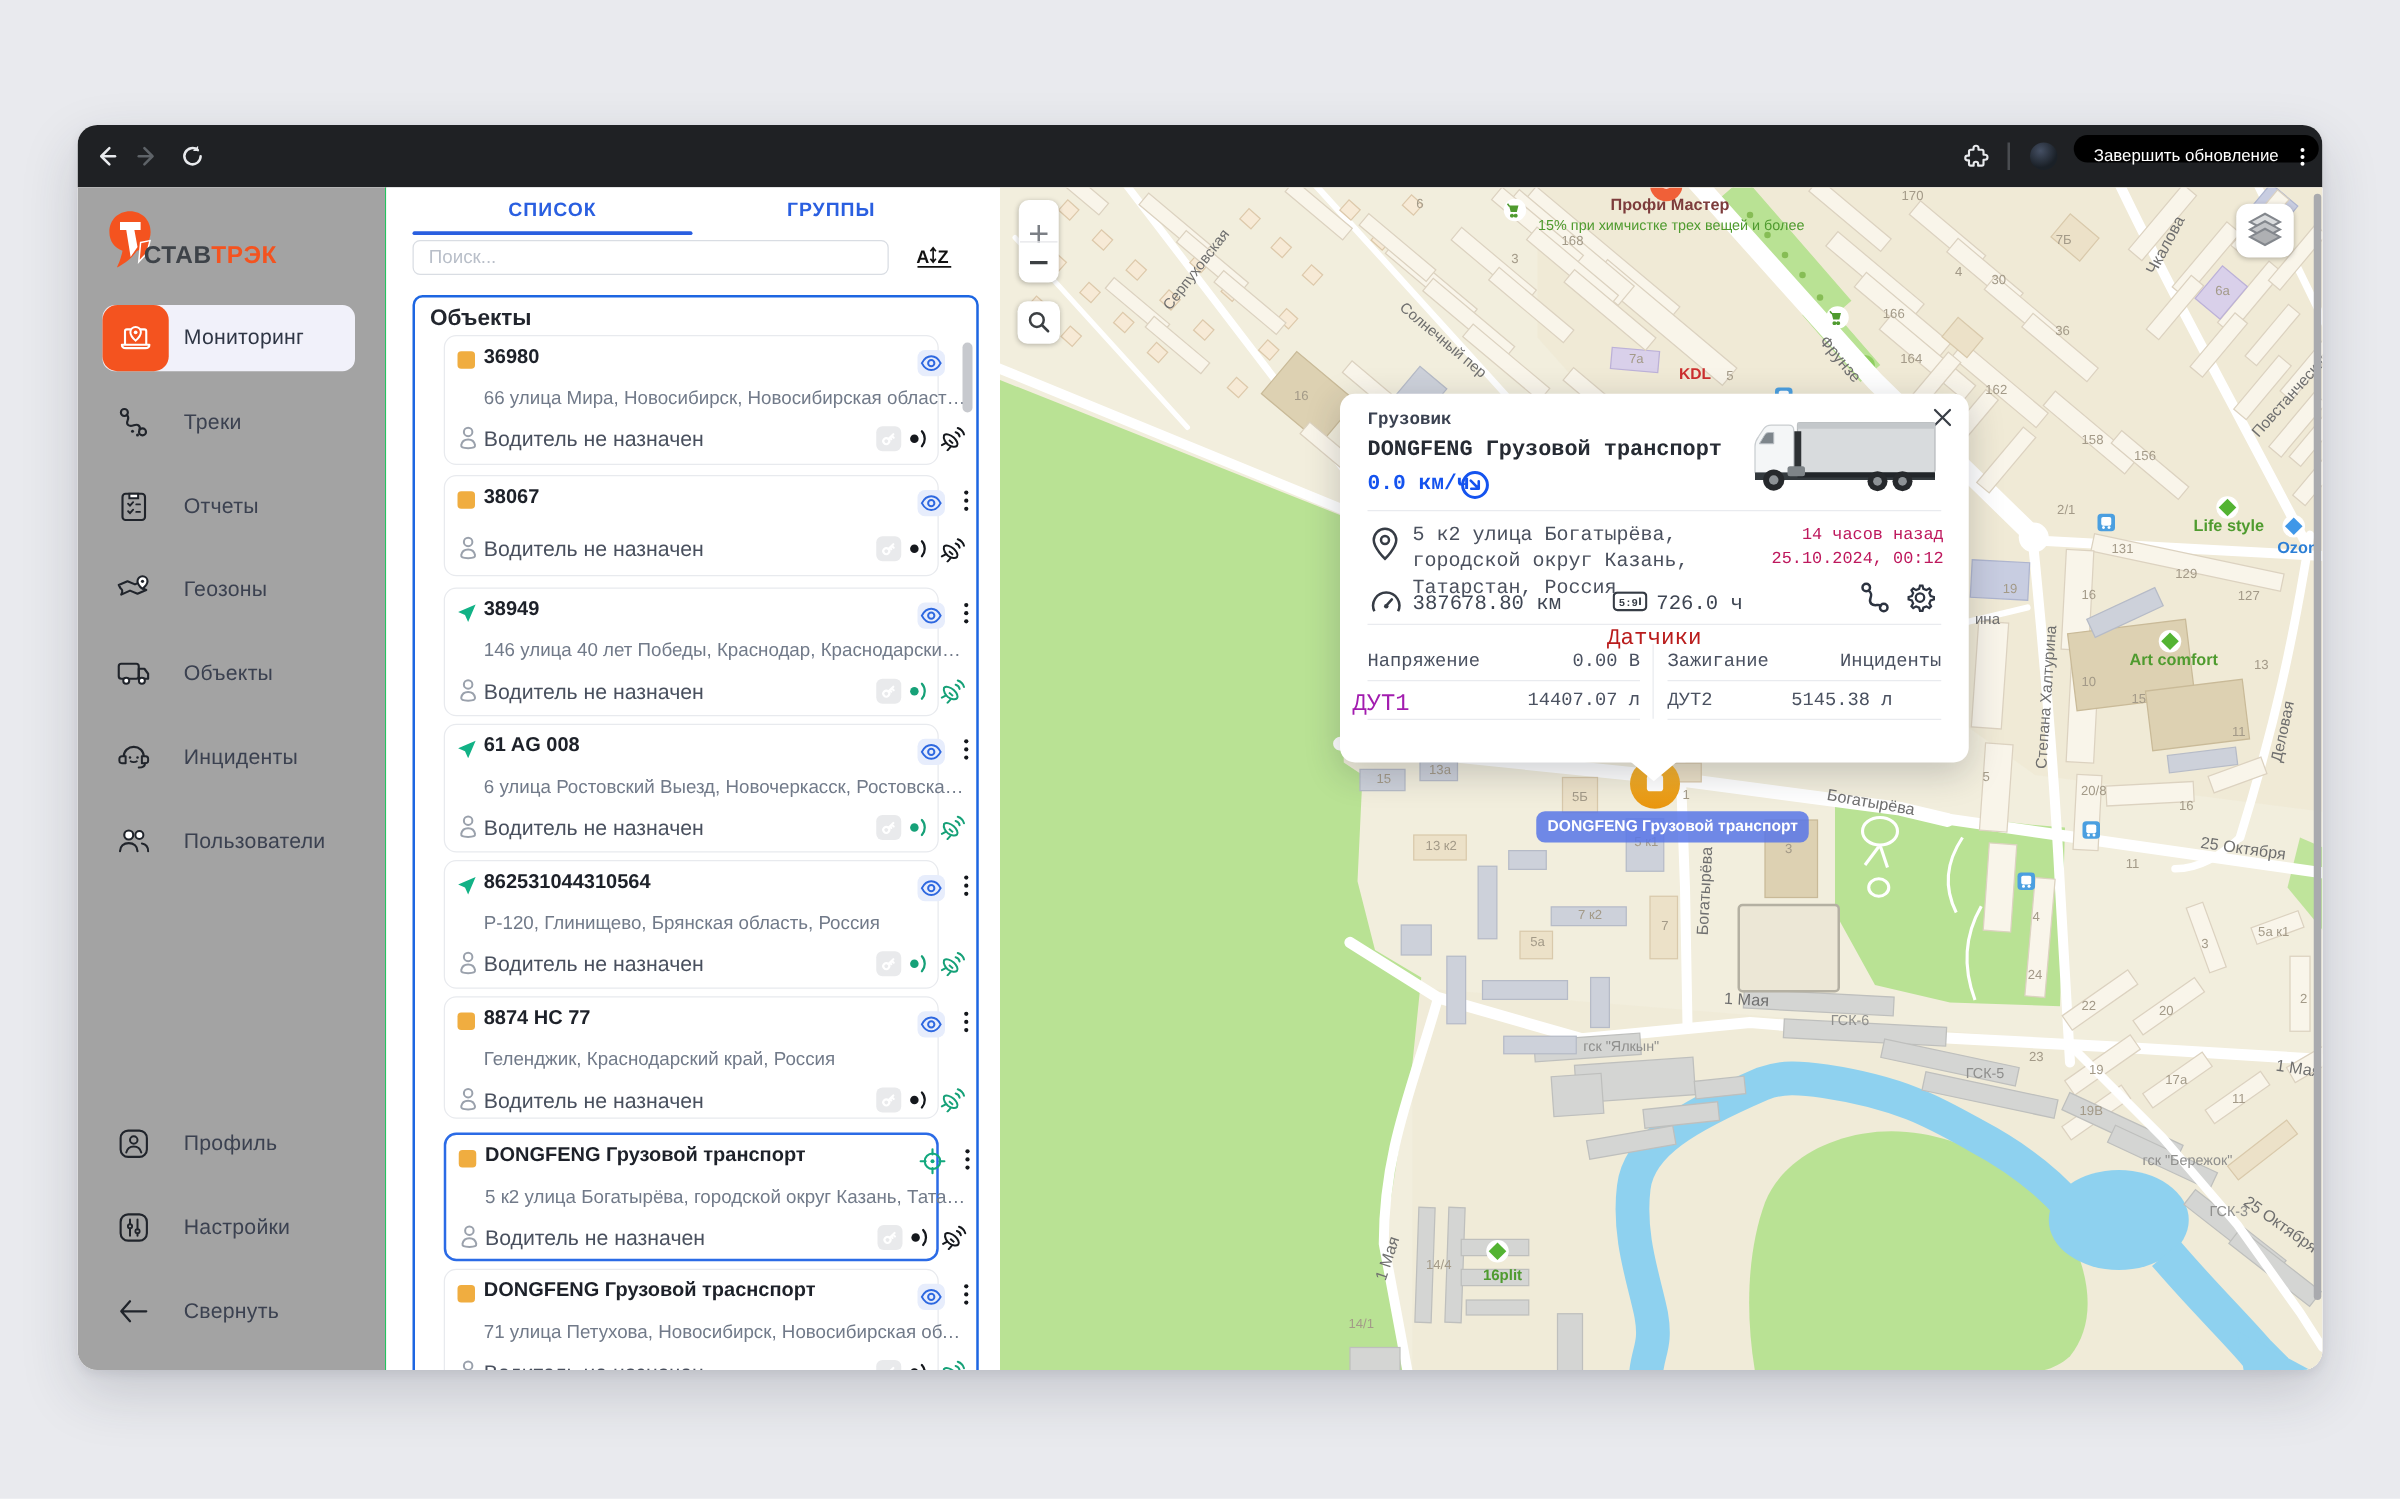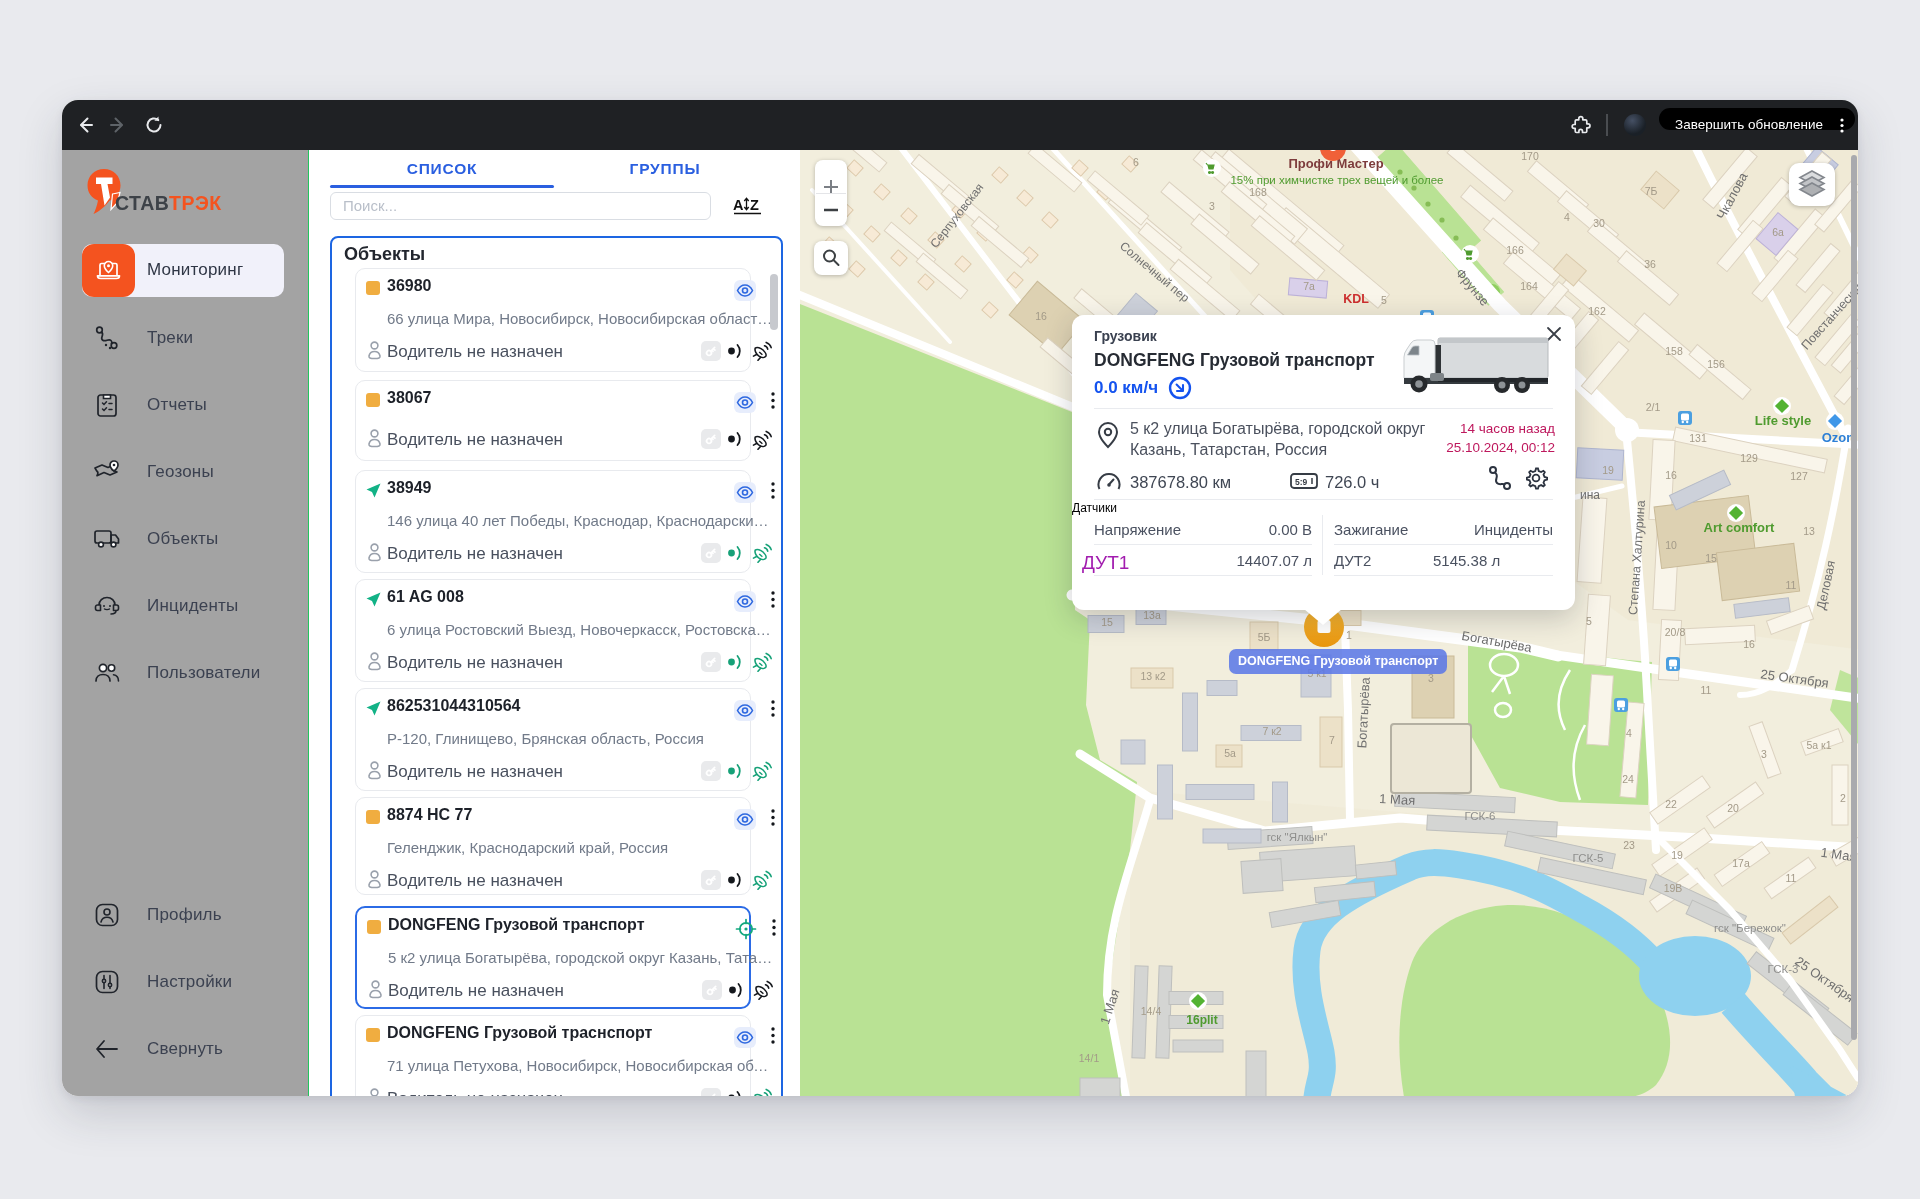--- a/index.html
+++ b/index.html
@@ -40,21 +40,21 @@
   .caddr { position:absolute; left:31px; top:41px; width:388px; font-size:15px; color:#717a89; white-space:nowrap; overflow:hidden; text-overflow:ellipsis; }
   .cdrv { position:absolute; left:31px; font-size:17px; color:#49505e; }
   .eyebtn { position:absolute; left:378px; top:11px; width:22px; height:21px; background:#e7edfc; border-radius:6px; }
   .dots { position:absolute; left:409px; top:10px; width:16px; height:20px; }
   .keytile { position:absolute; left:345px; width:20px; height:20px; background:#e9eaec; border-radius:5px; }
   
   .map { position:absolute; left:738px; top:0; width:1058px; height:946px; background:#f2eede; overflow:hidden; }
   .mapsvg { position:absolute; left:0; top:0; }
   
   .pop { position:absolute; left:272px; top:165px; width:503px; height:295px; background:#fff; border-radius:12px;
-         box-shadow:0 8px 28px rgba(30,35,50,.22); }
+         box-shadow:0 8px 28px rgba(30,35,50,.22);font-family:Liberation Mono, monospace; }
   .pop .tail { position:absolute; left:232px; top:294px; width:0; height:0; border-left:19px solid transparent;
                border-right:19px solid transparent; border-top:16px solid #fff; }
   .mlbl { position:absolute; left:429px; top:499px; height:25px; background:rgba(88,118,232,.85); border-radius:7px;
           color:#fff; font-size:12.5px; font-weight:bold; line-height:25px; padding:0 9px; white-space:nowrap; }
   .ctl { position:absolute; background:#fff; border-radius:8px; box-shadow:0 1px 4px rgba(0,0,0,.25); }
   .vscroll { position:absolute; left:1789px; top:5px; width:6px; height:885px; background:#a9aaae; border-radius:3px; }
   .cscroll { position:absolute; left:461px; top:124px; width:8px; height:56px; background:#c7c9ce; border-radius:4px; }
 </style>
 </head>
 <body>
@@ -866,21 +866,21 @@
         <svg style="position:absolute;left:415px;top:150px" width="26" height="26" viewBox="0 0 26 26">
             <circle cx="6" cy="5" r="3" fill="none" stroke="#2c3340" stroke-width="2"></circle>
             <circle cx="20" cy="21" r="3" fill="none" stroke="#2c3340" stroke-width="2"></circle>
             <path d="M8 7.5 c5 4 -1.5 7 2 10.5 c2.5 2.5 5.5 0 7.5 1.5" fill="none" stroke="#2c3340" stroke-width="2" stroke-linecap="round"></path>
           </svg>
         <svg style="position:absolute;left:451px;top:150px" width="26" height="26" viewBox="0 0 26 26">
             <path d="M13 3.5 l2 0 .7 2.6 2.4 1 2.3-1.3 1.4 1.4 -1.3 2.3 1 2.4 2.6.7 0 2 -2.6.7 -1 2.4 1.3 2.3 -1.4 1.4 -2.3-1.3 -2.4 1 -.7 2.6 -2 0 -.7-2.6 -2.4-1 -2.3 1.3 -1.4-1.4 1.3-2.3 -1-2.4 -2.6-.7 0-2 2.6-.7 1-2.4 -1.3-2.3 1.4-1.4 2.3 1.3 2.4-1 z" fill="none" stroke="#2c3340" stroke-width="1.8"></path>
             <circle cx="13" cy="13" r="3.4" fill="none" stroke="#2c3340" stroke-width="1.8"></circle>
           </svg>
         <div style="position:absolute;left:22px;top:184px;width:459px;height:1px;background:#e9ebef"></div>
-        <div style="position:absolute;left:0;top:186px;width:100%;text-align:left;font-size:12px;color:#000000">Датчики</div>
+        <div style="position:absolute;left:0;top:186px;width:100%;text-align:center;font-size:18px;color:#b91c1c">Датчики</div>
         <div style="position:absolute;left:250px;top:200px;width:1px;height:60px;background:#e9ebef"></div>
         <div style="position:absolute;left:22px;top:206px;font-size:15px;color:#4a5160">Напряжение</div>
         <div style="position:absolute;left:130px;top:206px;width:110px;text-align:right;font-size:15px;color:#4a5160">0.00 В</div>
         <div style="position:absolute;left:262px;top:206px;font-size:15px;color:#4a5160">Зажигание</div>
         <div style="position:absolute;left:361px;top:206px;width:120px;text-align:right;font-size:15px;color:#4a5160">Инциденты</div>
         <div style="position:absolute;left:22px;top:229px;width:218px;height:1px;background:#e9ebef"></div>
         <div style="position:absolute;left:262px;top:229px;width:219px;height:1px;background:#e9ebef"></div>
         <div style="position:absolute;left:10px;top:237px;font-size:19px;color:#a21caf">ДУТ1</div>
         <div style="position:absolute;left:130px;top:237px;width:110px;text-align:right;font-size:15px;color:#4a5160">14407.07 л</div>
         <div style="position:absolute;left:262px;top:237px;font-size:15px;color:#4a5160">ДУТ2</div>

